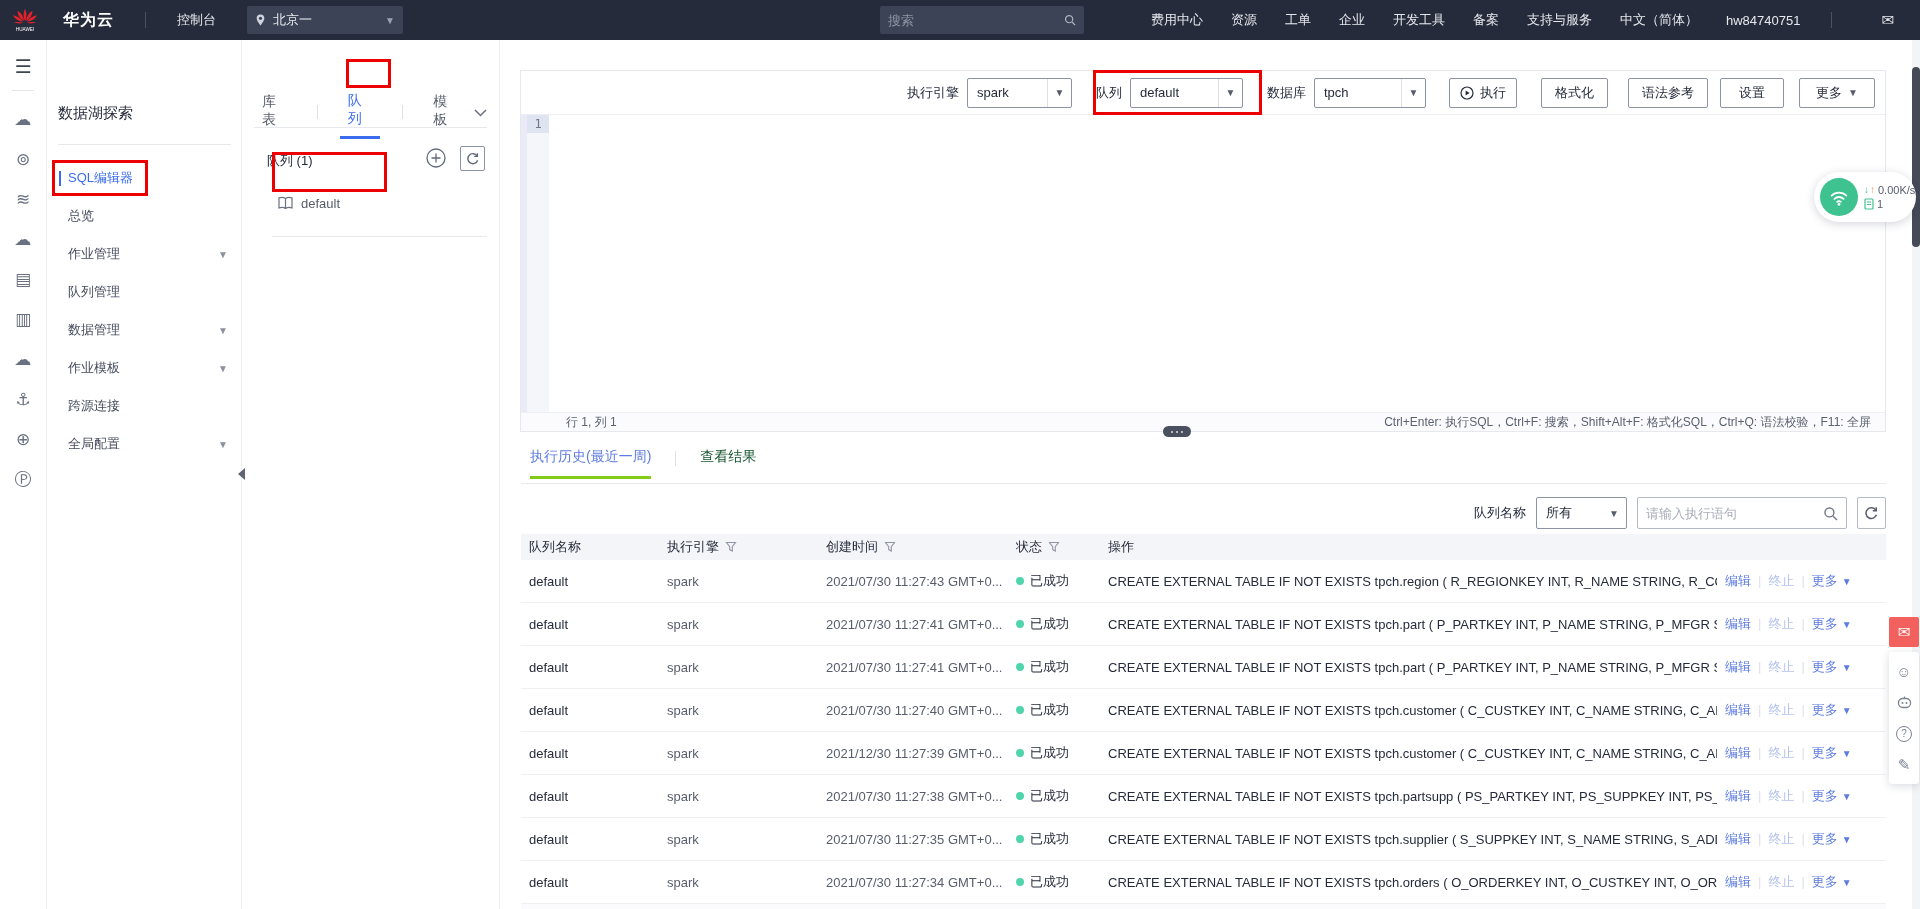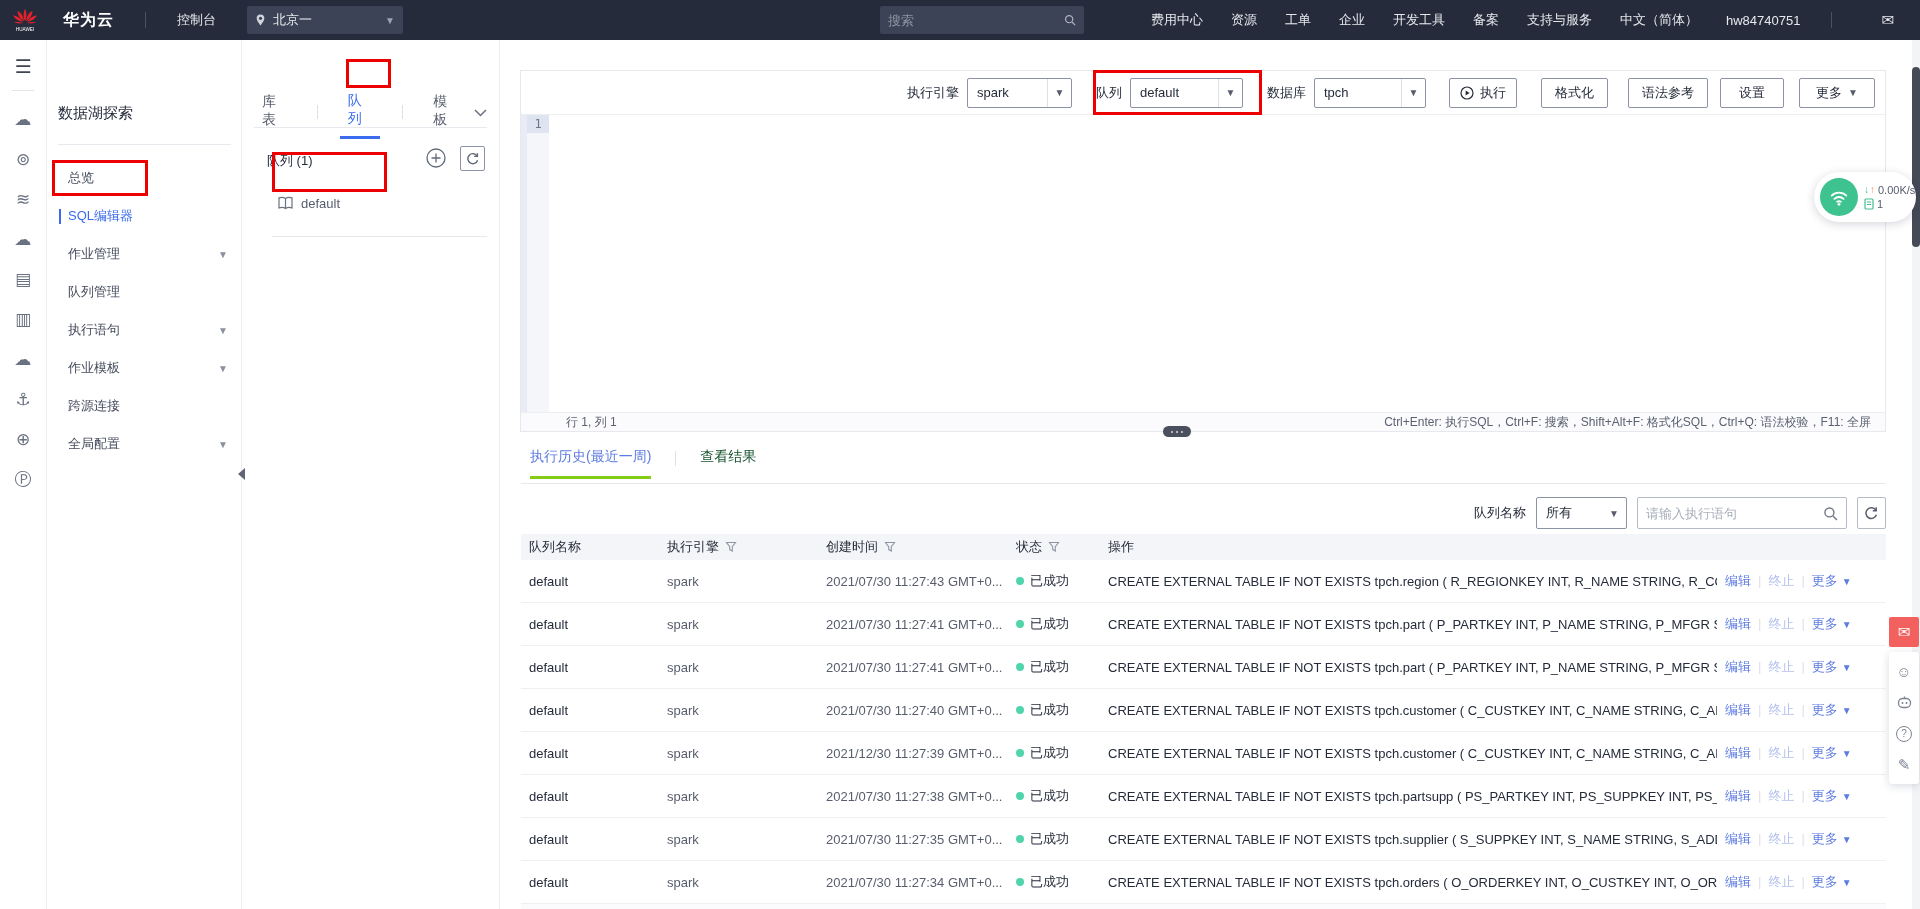--- a/index.html
+++ b/index.html
@@ -220,35 +220,35 @@
     <span class="rail-icon">☁</span>
     <span class="rail-icon">⚓</span>
     <span class="rail-icon">⊕</span>
     <span class="rail-icon">Ⓟ</span>
   </aside>
 
   <nav class="sidebar">
     <div class="sidebar-title">数据湖探索</div>
     <div class="sidebar-hr"></div>
     <div class="side-items">
+      <div class="side-item active">
+        <span>SQL编辑器</span>
+        </div>
       <div class="side-item">
         <span>总览</span>
-        </div>
-      <div class="side-item active">
-        <span>SQL编辑器</span>
         </div>
       <div class="side-item">
         <span>作业管理</span>
         <span class="caret">▼</span>
         </div>
       <div class="side-item">
         <span>队列管理</span>
         </div>
       <div class="side-item">
-        <span>执行语句</span>
+        <span>数据管理</span>
         <span class="caret">▼</span>
         </div>
       <div class="side-item">
         <span>作业模板</span>
         <span class="caret">▼</span>
         </div>
       <div class="side-item">
         <span>跨源连接</span>
         </div>
       <div class="side-item">

